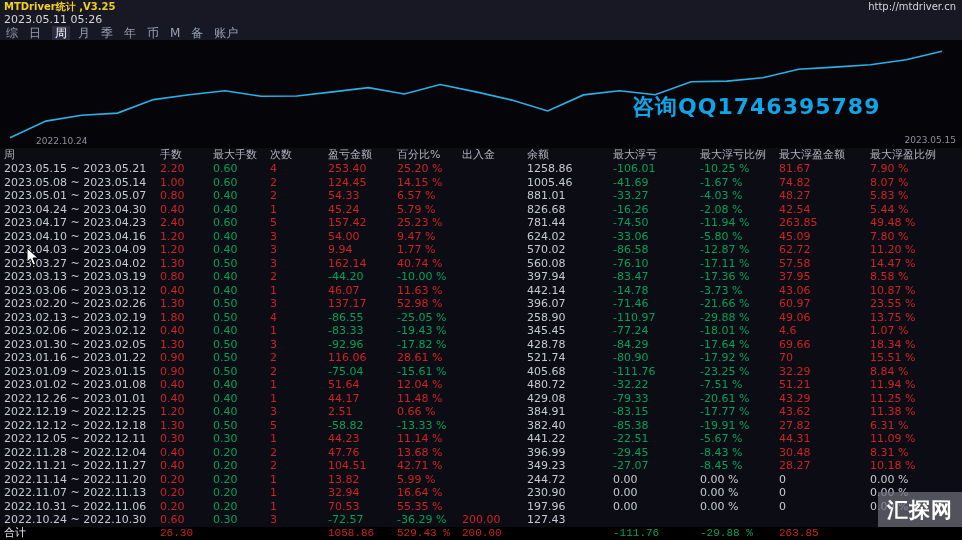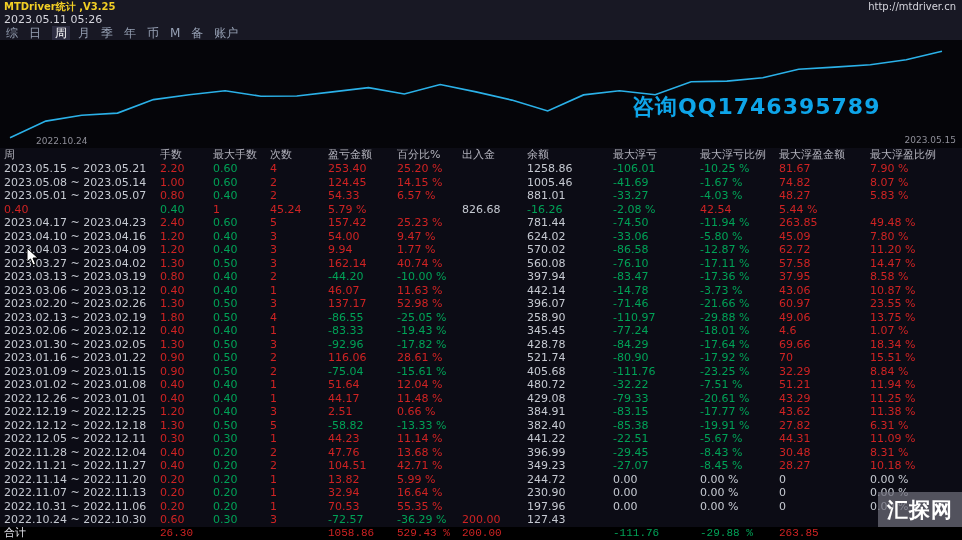--- a/index.html
+++ b/index.html
@@ -136,20 +136,21 @@
           <div class="cell c-red">54.33</div>
           <div class="cell c-red">6.57 %</div>
           <div class="cell c-plain"></div>
           <div class="cell c-plain">881.01</div>
           <div class="cell c-green">-33.27</div>
           <div class="cell c-green">-4.03 %</div>
           <div class="cell c-red">48.27</div>
           <div class="cell c-red">5.83 %</div>
         </div>
         <div class="trow">
+          <div class="cell c-date">2023.04.24 ~ 2023.04.30</div>
           <div class="cell c-red">0.40</div>
           <div class="cell c-green">0.40</div>
           <div class="cell c-red">1</div>
           <div class="cell c-red">45.24</div>
           <div class="cell c-red">5.79 %</div>
           <div class="cell c-plain"></div>
           <div class="cell c-plain">826.68</div>
           <div class="cell c-green">-16.26</div>
           <div class="cell c-green">-2.08 %</div>
           <div class="cell c-red">42.54</div>

